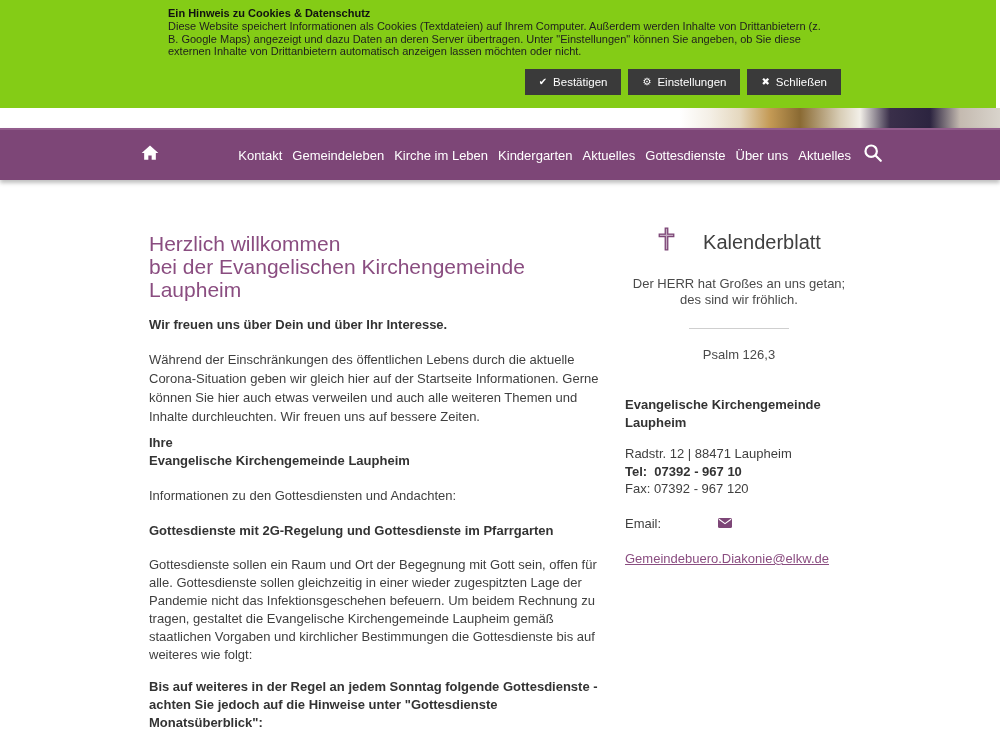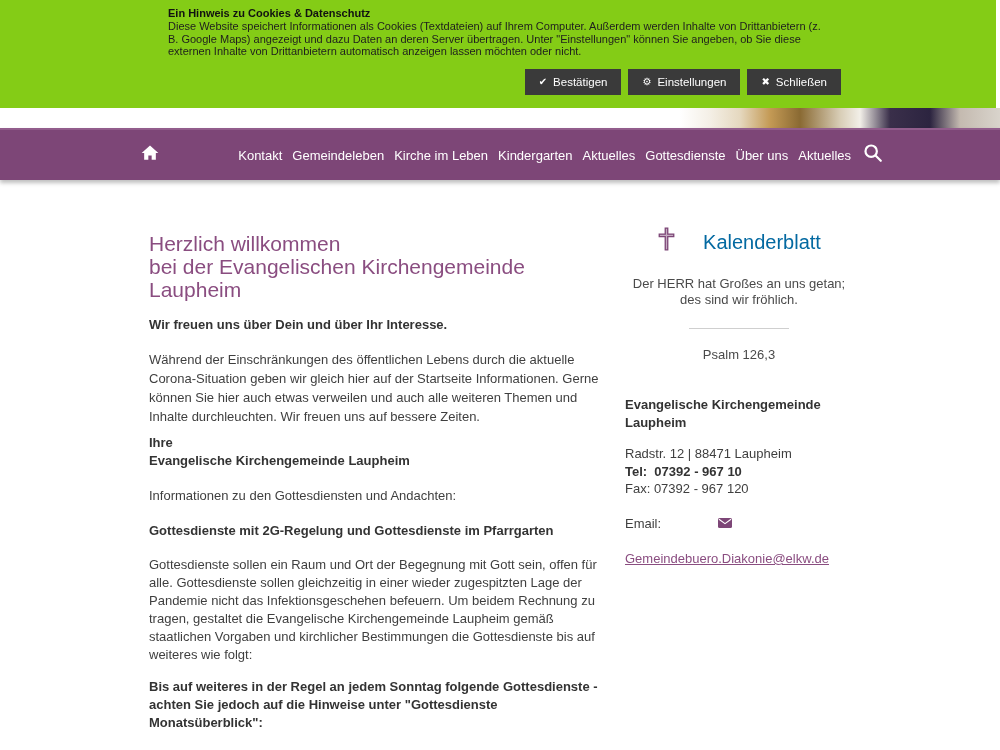--- a/index.html
+++ b/index.html
@@ -69,21 +69,21 @@
   .prelined { white-space: pre-line; }
   .mt8  { margin-top: 8px  !important; }
   .mt14 { margin-top: 14px !important; }
   .mt38 { margin-top: 38px !important; }
   .lh18 { line-height: 18px !important; }
 
   
   .sidebar { position: absolute; top: 215px; left: 625px; width: 228px; color: #4a4a4a; font-size: 13px; }
   .kal-heading {
     margin: 12px 0 0; display: flex; align-items: center; justify-content: center; gap: 27px;
-    color: #0369a1; font-size: 20px; font-weight: normal; line-height: 24px;
+    color: #404040; font-size: 20px; font-weight: normal; line-height: 24px;
   }
   .verse { margin: 20px 0 0; text-align: center; line-height: 16px; }
   .divider { width: 100px; border: none; border-top: 1px solid #cfcfcf; margin: 20px auto 0; }
   .psalm { margin: 18px 0 0; text-align: center; }
   .contact { margin-top: 34px; text-align: left; color: #3f3f3f; }
   .contact p { margin: 0; line-height: 17.5px; white-space: pre-wrap; }
   .contact .contact-name { font-weight: bold; color: #333; line-height: 18px; margin-bottom: 13px; }
   .email-line { display: flex; align-items: center; gap: 21px; }
   .email-link {
     color: #8a4d80; text-decoration: underline; cursor: pointer; line-height: 17.5px; display: inline-block;

